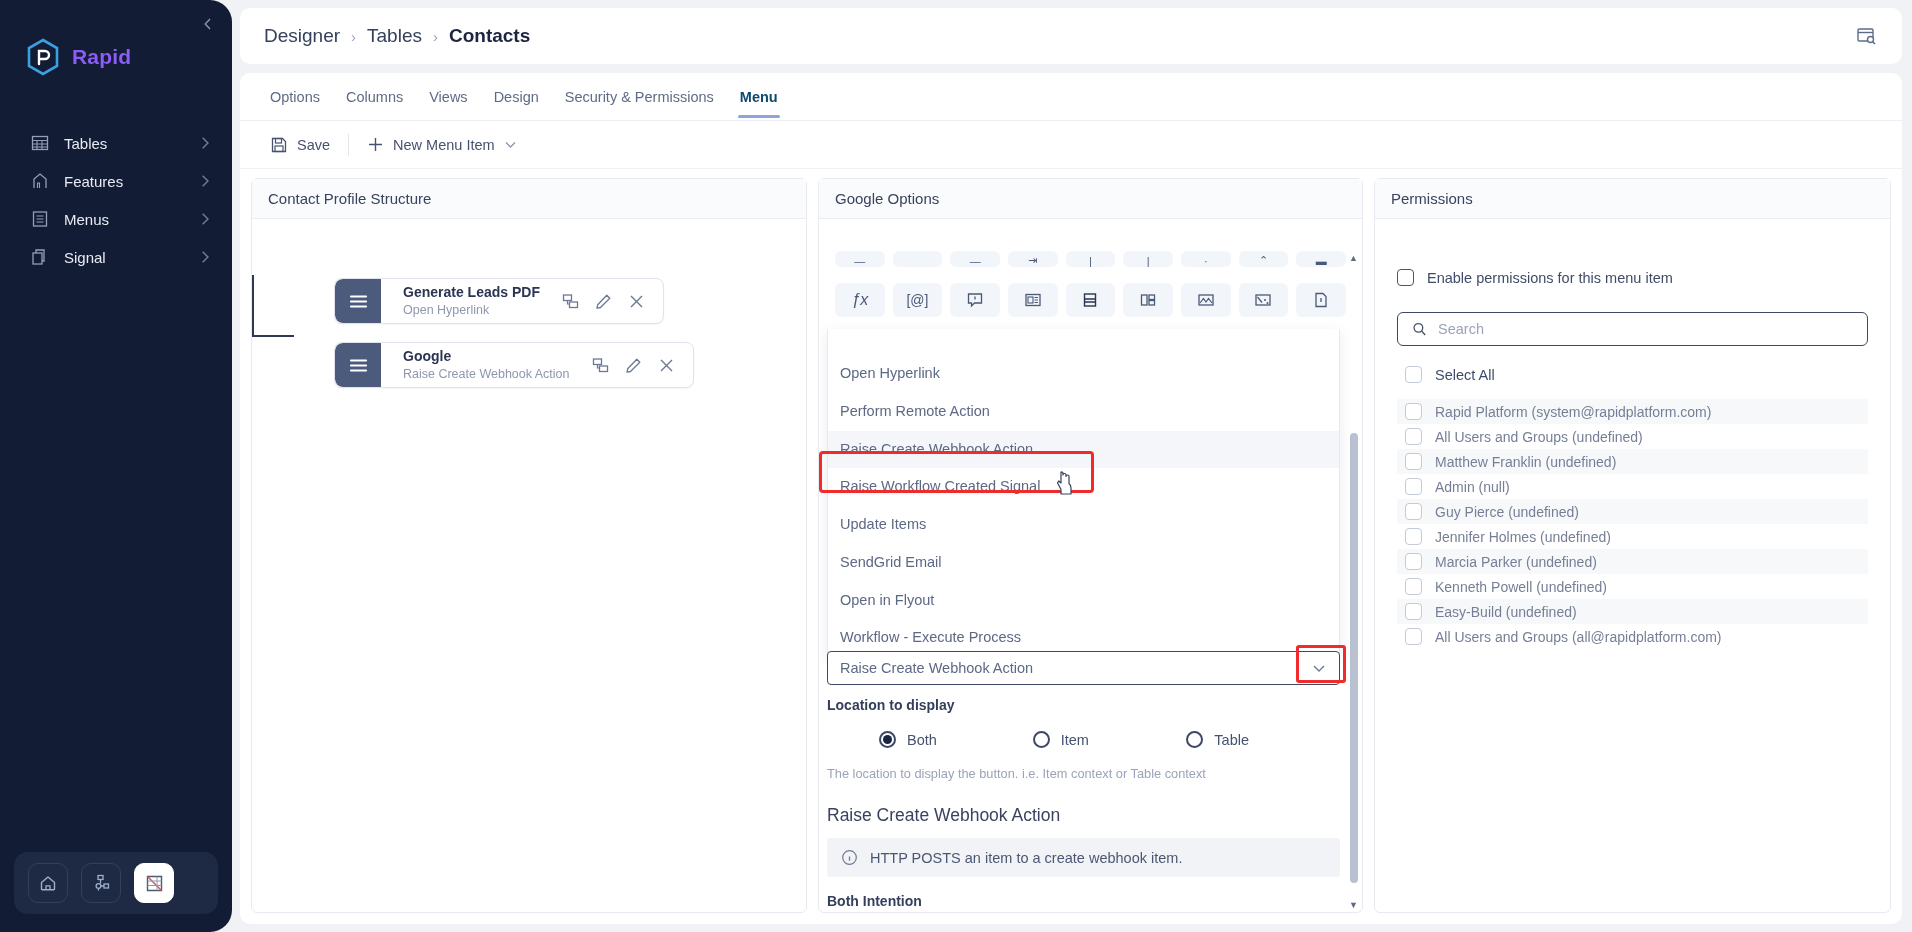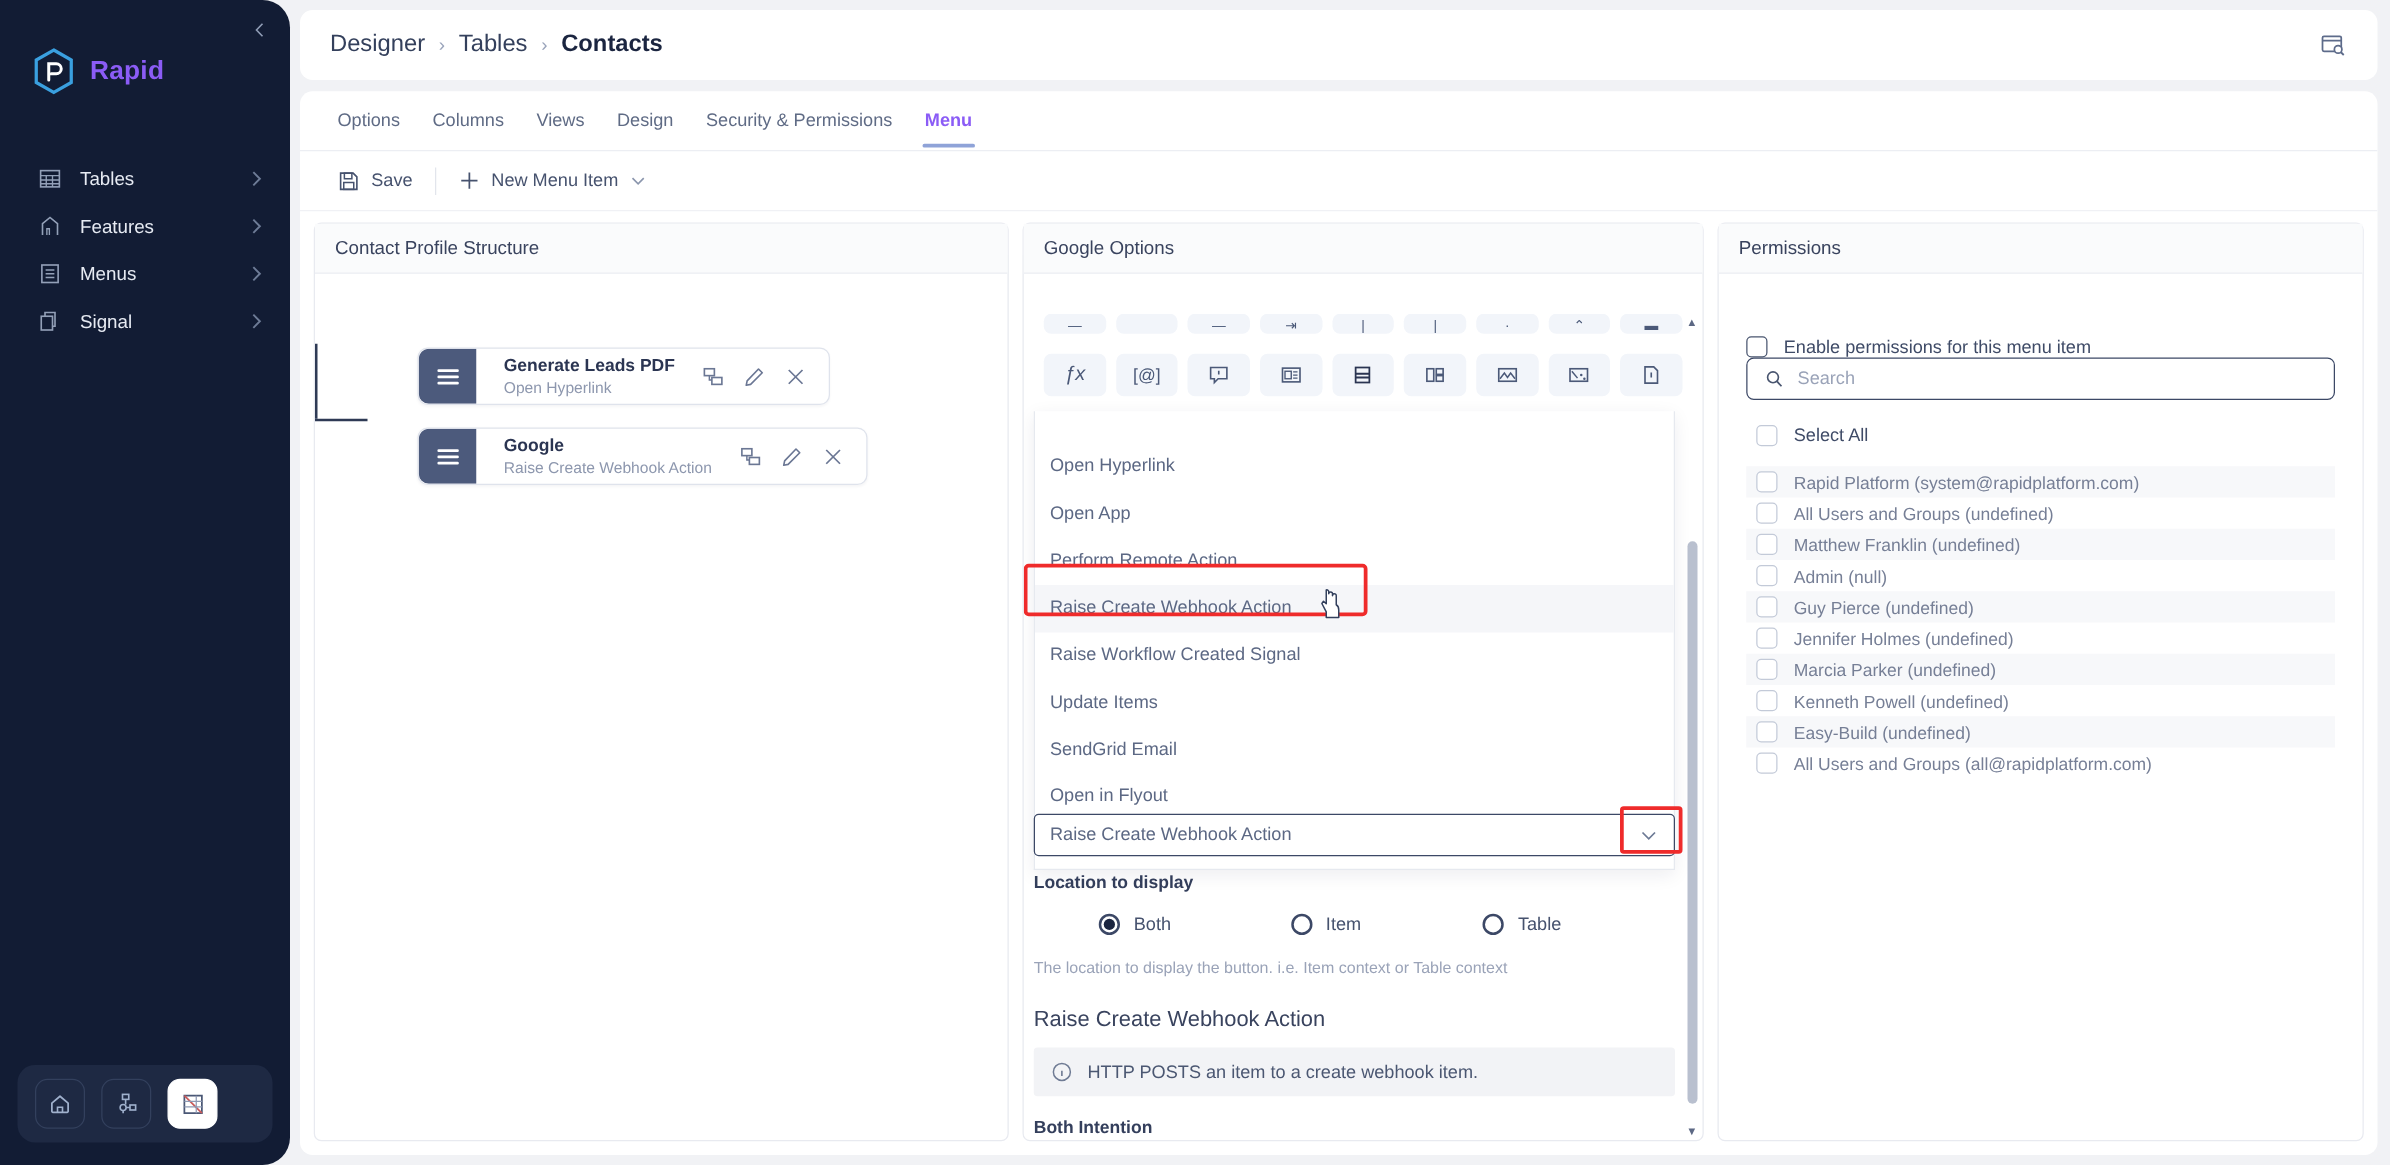--- a/index.html
+++ b/index.html
@@ -86,21 +86,21 @@
   }
   .tabs {
     display: flex; align-items: center; gap: 6px;
     padding: 0 20px; height: 48px;
     border-bottom: 1px solid #eceef3; flex: 0 0 48px;
   }
   .tab {
     font-size: 14.5px; color: #5f6b85; cursor: pointer;
     padding: 14px 10px 13px; position: relative; white-space: nowrap;
   }
-  .tab.active { color: #8b5cf6; font-weight: bold; }
+  .tab.active { color: #0c4a6e; font-weight: bold; }
   .tab.active::after {
     content: ""; position: absolute; left: 8px; right: 8px; bottom: 0;
     height: 3px; background: #8fa3d8; border-radius: 2px;
   }
 
   .toolbar {
     display: flex; align-items: center; gap: 0;
     height: 48px; padding: 0 18px; flex: 0 0 48px;
     border-bottom: 1px solid #f0f1f5;
   }
@@ -240,21 +240,21 @@
   .panel-perm { flex: 1; min-width: 0; }
   .perm-body { padding: 18px 22px 0 22px; overflow: hidden; }
   .chk-row { display: flex; align-items: center; gap: 13px; cursor: pointer; }
   .chk {
     width: 17px; height: 17px; border: 1.6px solid #49556f;
     border-radius: 4px; flex: 0 0 17px; background: #fff;
   }
   .chk.light { border-color: #c3cad8; }
   .chk-lbl { font-size: 14.5px; color: #3f4b67; }
   .search-box {
-    height: 34px;
+    margin-top: 26px; height: 34px;
     border: 1.4px solid #3c4866; border-radius: 6px;
     display: flex; align-items: center; gap: 11px; padding: 0 14px;
   }
   .search-box input {
     border: none; outline: none; font-size: 14.5px; color: #49556f;
     font-family: inherit; width: 100%; background: transparent;
   }
   .search-box input::placeholder { color: #9aa3b8; }
   .perm-list { margin-top: 16px; }
   .perm-row {
@@ -565,21 +565,20 @@
               <div class="icon-cell">
                 <svg width="18" height="18" viewBox="0 0 18 18">
                   <path d="M4 2.5h7l3 3v10H4z" fill="none" stroke="#4b5978" stroke-width="1.3"></path>
                   <path d="M9 7v4M9 13h.01" stroke="#4b5978" stroke-width="1.3"></path>
                 </svg>
               </div>
             </div>
 
             <div class="dropdown-list">
               <div class="dd-item">Open Hyperlink</div>
-              <div class="dd-item">Open App</div>
               <div class="dd-item">Perform Remote Action</div>
               <div class="dd-item hovered">Raise Create Webhook Action</div>
               <div class="dd-item">Raise Workflow Created Signal</div>
               <div class="dd-item">Update Items</div>
               <div class="dd-item">SendGrid Email</div>
               <div class="dd-item">Open in Flyout</div>
               <div class="dd-item">Workflow - Execute Process</div>
             </div>
 
             <div class="dd-highlight"></div>

